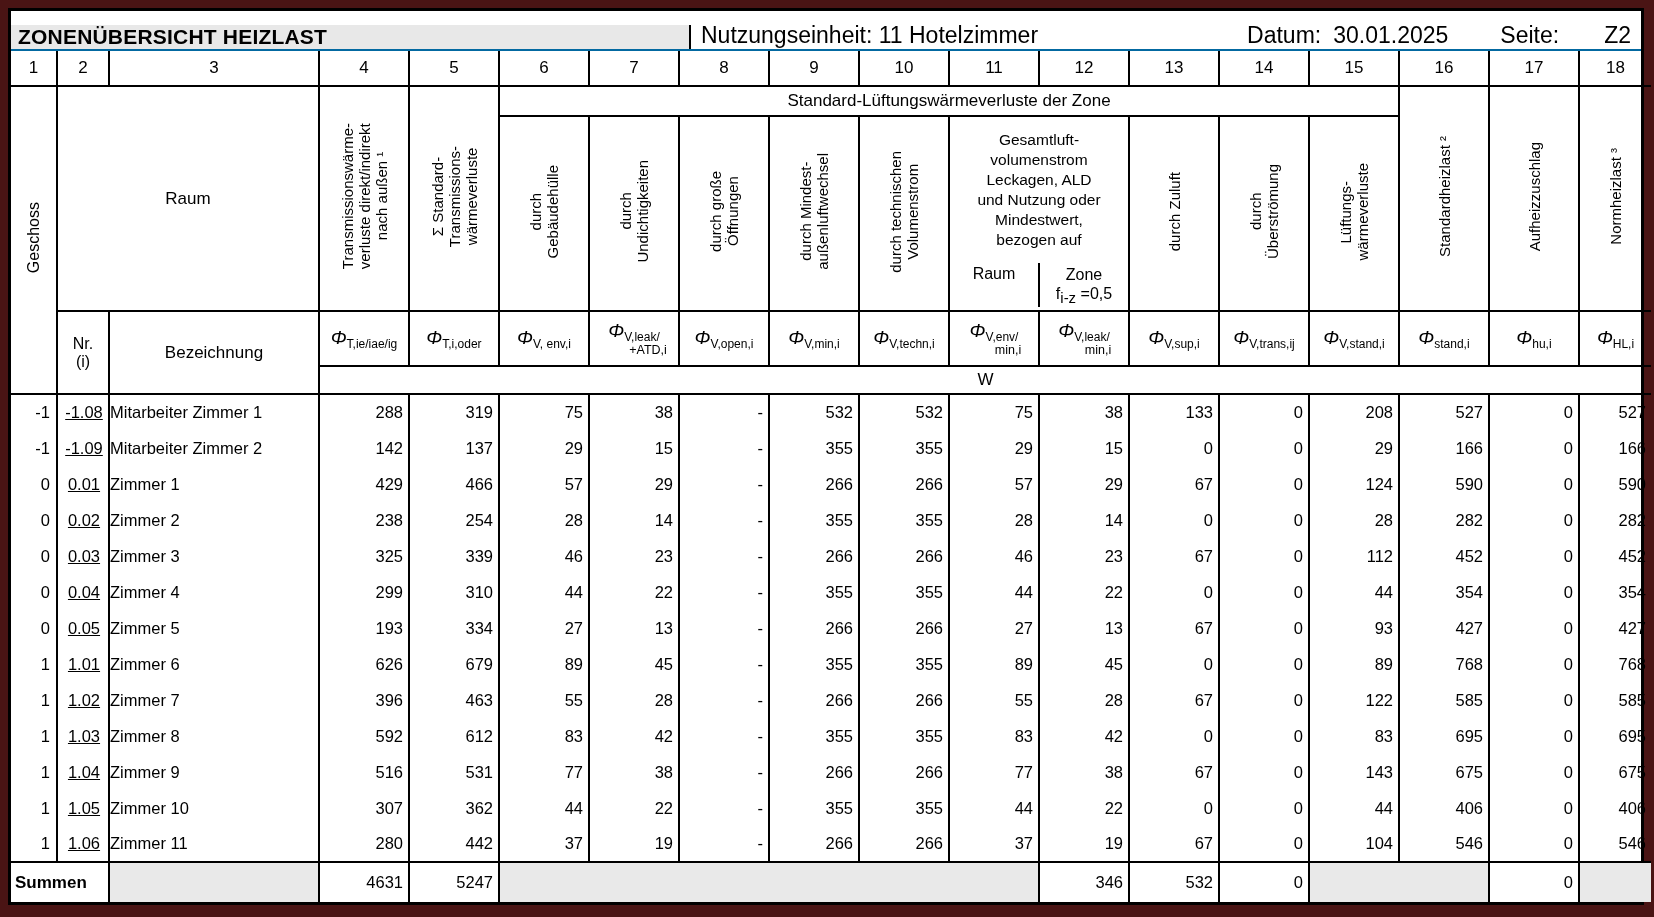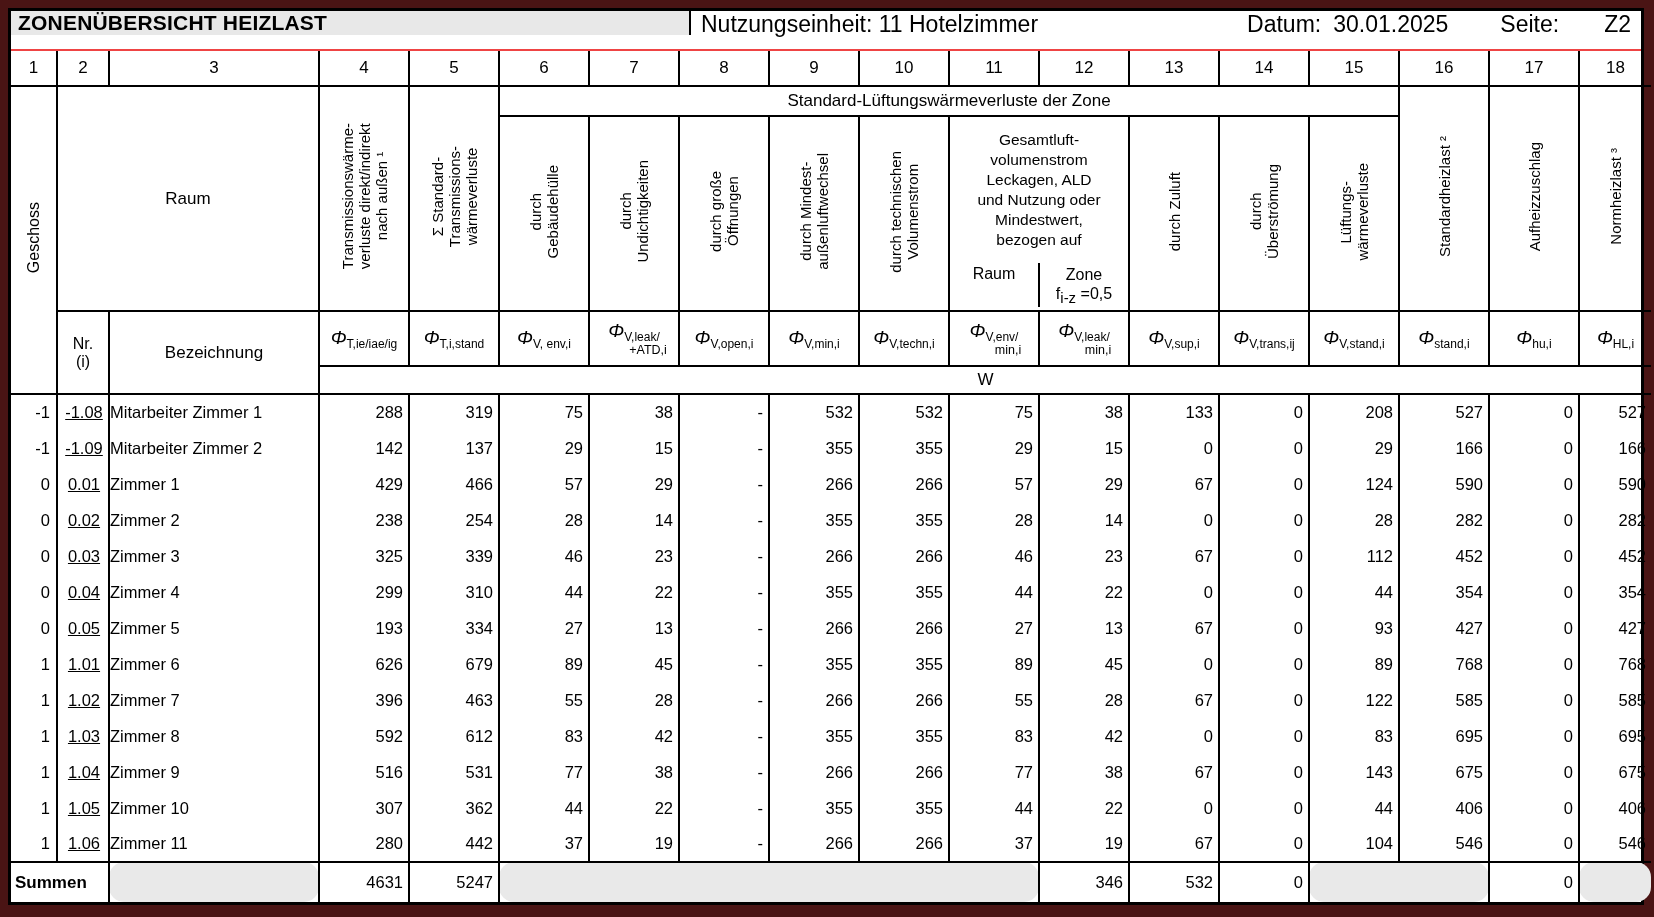--- a/index.html
+++ b/index.html
@@ -9,21 +9,21 @@
     color:#000;
     padding:8px;
     width:1638px;
   }
   .sheet{
     width:1630px;
     border:3px solid #000;
     background:#fff;
   }
   
-  .titlebar{display:flex;height:38px;border-bottom:2px solid #ef4444;align-items:flex-start;}
+  .titlebar{display:flex;height:38px;border-bottom:2px solid #0369a1;align-items:flex-end;}
   .title-left{
     width:680px;box-sizing:border-box;background:#e8e8e8;border-right:2px solid #000;
     font-weight:bold;font-size:21px;display:flex;align-items:center;padding-left:7px;
     letter-spacing:.2px;
   }
   .title-right{flex:1;display:flex;align-items:center;font-size:23px;}
   .title-right .usage{padding-left:10px;}
   .title-right .datum{margin-left:auto;}
   .title-right .datum-val{margin-left:12px;}
   .title-right .seite{margin-left:52px;}
@@ -56,21 +56,21 @@
   td.sym sub{font-size:12px;}
   td.sym .sub2{font-size:12.5px;margin-top:-1px;padding-left:28px;}
   td.wcell{text-align:center;font-size:17px;}
   
   tbody.data td{border-top:none;border-bottom:none;font-size:16.5px;}
   tbody.data td.geschoss{text-align:right;padding-right:6px;}
   tbody.data td.nr{text-align:center;padding-left:2px;text-decoration:underline;}
   tbody.data td.name{text-align:left;padding-left:0;}
   tbody.data td.num{text-align:right;padding-right:5px;}
   
-  tr.totals td{border-top:2px solid #000;height:40px;font-size:16.5px;border-radius:15px;}
+  tr.totals td{border-top:2px solid #000;height:40px;font-size:16.5px;}
   tr.totals td.sumlabel{font-weight:bold;font-size:17px;text-align:left;padding-left:4px;}
   tr.totals td.shade{background:#e9e9e9;}
   tr.totals td.num{text-align:right;padding-right:5px;}
 </style>
 </head>
 <body>
 
 <div class="sheet">
 
   <div class="titlebar">
@@ -172,21 +172,21 @@
 Überströmung</span></td>
         <td class="rot"><span class="vtext">Lüftungs-
 wärmeverluste</span></td>
       </tr>
 
       <tr id="symbol-row" style="height:55px">
         <td rowspan="2" class="hdr-center" style="font-size:16px">Nr.
 (i)</td>
         <td rowspan="2" class="hdr-center">Bezeichnung</td>
       <td class="sym"><span class="phi">Φ</span><sub>T,ie/iae/ig</sub></td>
-          <td class="sym"><span class="phi">Φ</span><sub>T,i,stand</sub></td>
+          <td class="sym"><span class="phi">Φ</span><sub>T,i,oder</sub></td>
           <td class="sym"><span class="phi">Φ</span><sub>V, env,i</sub></td>
           <td class="sym"><span class="phi">Φ</span><sub>V,leak/</sub><div class="sub2">+ATD,i</div></td>
           <td class="sym"><span class="phi">Φ</span><sub>V,open,i</sub></td>
           <td class="sym"><span class="phi">Φ</span><sub>V,min,i</sub></td>
           <td class="sym"><span class="phi">Φ</span><sub>V,techn,i</sub></td>
           <td class="sym"><span class="phi">Φ</span><sub>V,env/</sub><div class="sub2">min,i</div></td>
           <td class="sym"><span class="phi">Φ</span><sub>V,leak/</sub><div class="sub2">min,i</div></td>
           <td class="sym"><span class="phi">Φ</span><sub>V,sup,i</sub></td>
           <td class="sym"><span class="phi">Φ</span><sub>V,trans,ij</sub></td>
           <td class="sym"><span class="phi">Φ</span><sub>V,stand,i</sub></td>

